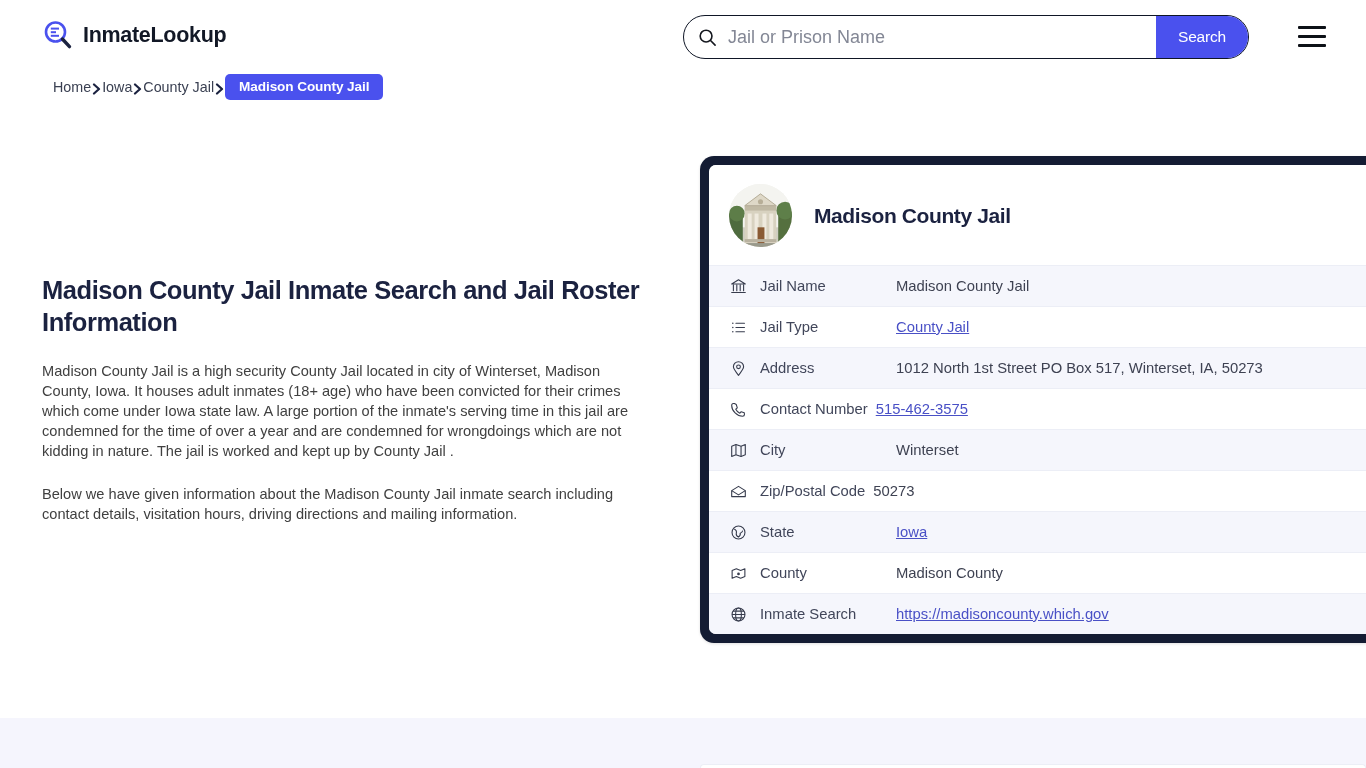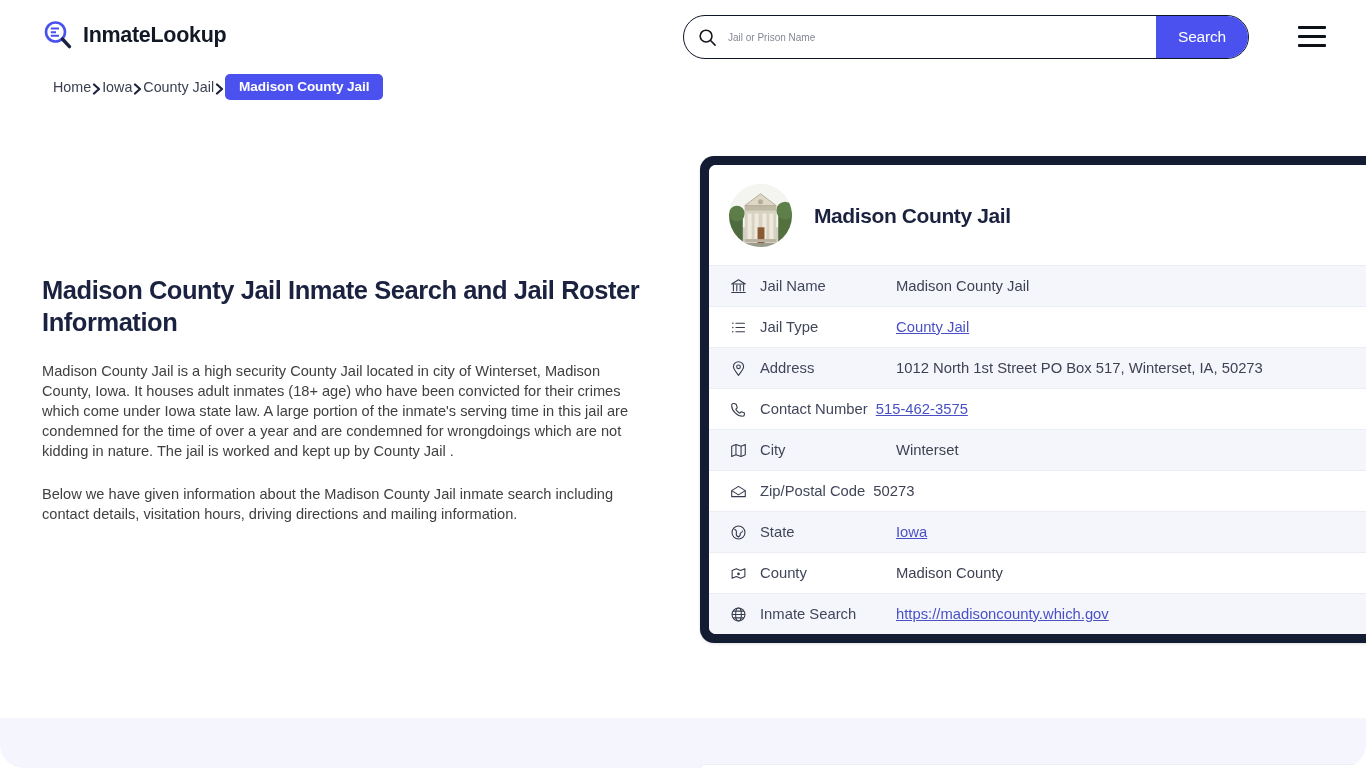--- a/index.html
+++ b/index.html
@@ -2,21 +2,21 @@
 <html><head>
 <meta charset="utf-8">
 <style>
   * { box-sizing: border-box; margin: 0; padding: 0; }
   html, body {
     width: 1366px; height: 768px;
     background: #ffffff;
     font-family: "Liberation Sans", sans-serif;
     overflow: hidden;
   }
-  .page { position: relative; width: 1366px; height: 768px; background:#fff; overflow:hidden;border-radius:24px; }
+  .page { position: relative; width: 1366px; height: 768px; background:#fff; overflow:hidden; }
 
   
   .header {
     position: absolute; top: 0; left: 0; width: 1366px; height: 74px;
     background: #ffffff;
   }
   .brand {
     position: absolute; left: 42px; top: 19px;
     display: flex; align-items: center; gap: 9px;
     text-decoration: none;
@@ -34,21 +34,21 @@
     border-radius: 23px;
     background: #fff;
     display: flex; align-items: center;
     overflow: hidden;
   }
   .search-icon { margin-left: 14px; width: 19px; height: 19px; flex: none; }
   .search-input {
     flex: 1 1 auto; height: 100%;
     border: none; outline: none; background: transparent;
     font-family: "Liberation Sans", sans-serif;
-    font-size: 10px; color: #2b2f3a;
+    font-size: 18px; color: #2b2f3a;
     padding: 0 10px 0 11px;
   }
   .search-input::placeholder { color: #838795; }
   .search-btn {
     flex: none; width: 92px; height: 100%;
     background: #4a51ee; color: #fff; border: none;
     font-family: "Liberation Sans", sans-serif;
     font-size: 15.5px; font-weight: 400; cursor: pointer;
     letter-spacing: -0.2px;
   }

